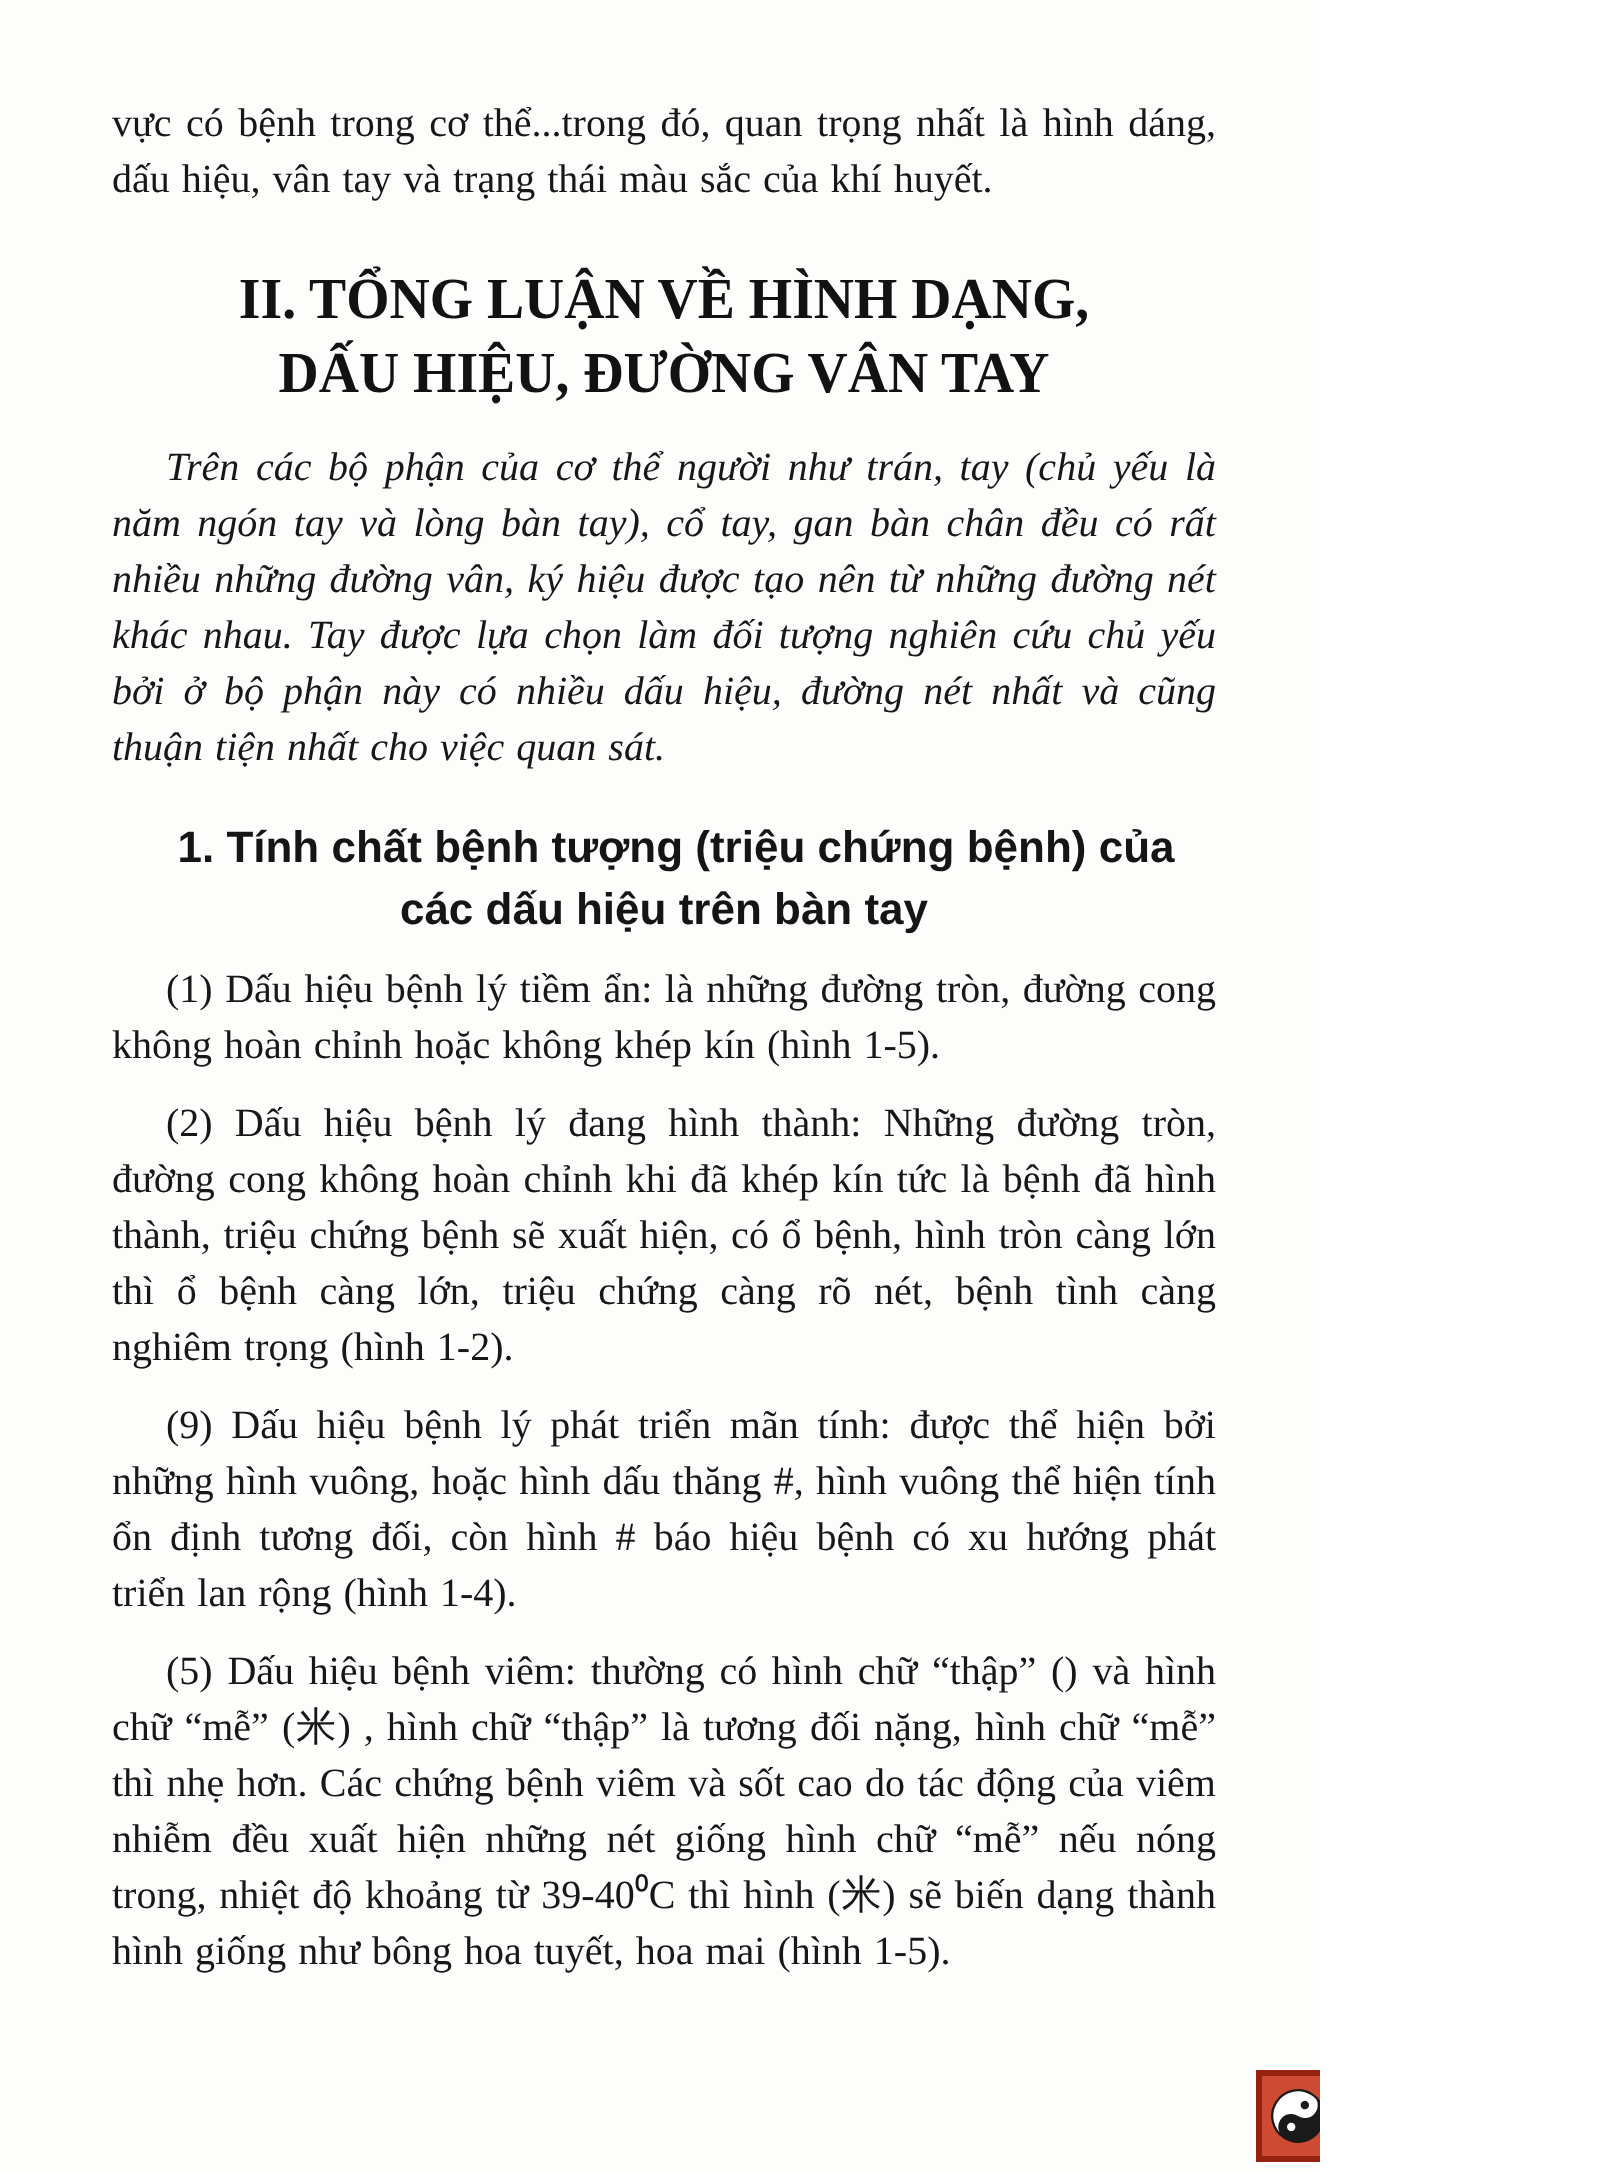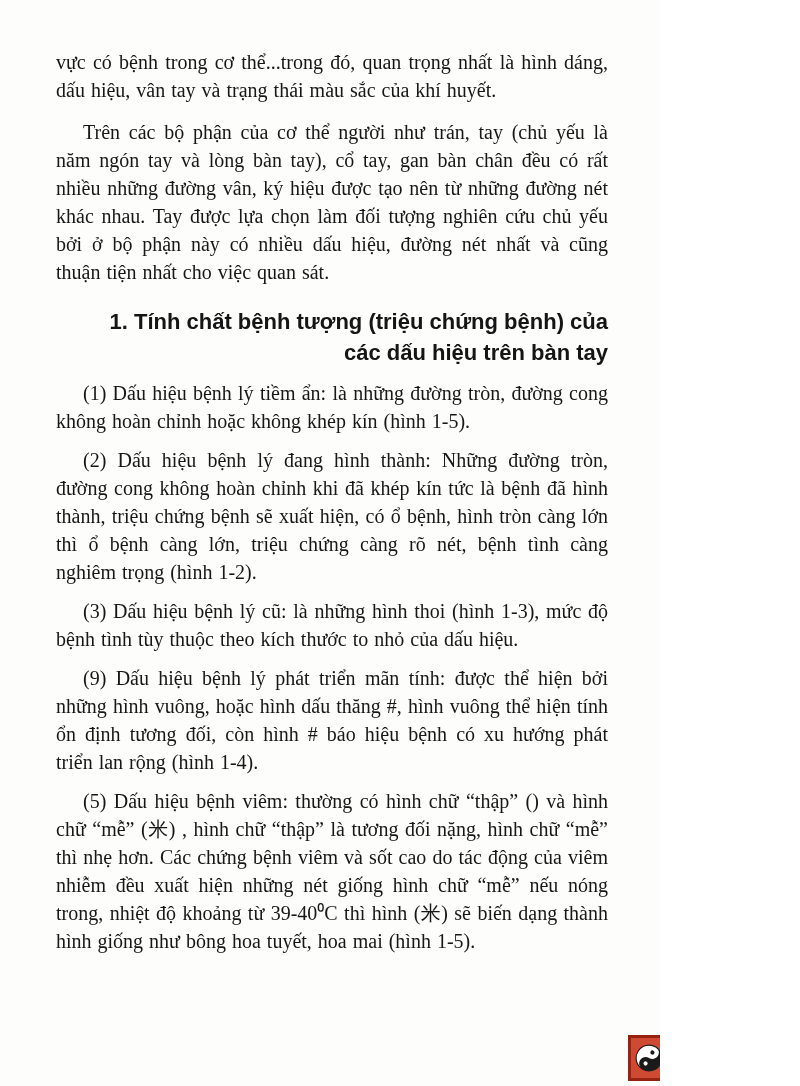--- a/index.html
+++ b/index.html
@@ -28,20 +28,21 @@
     word-spacing: 1px;
   }
 
   p.body.continuation {
     text-indent: 0;
     margin-top: 0;
   }
 
   p.body.intro {
     margin-top: 14px;
+    font-style: italic;
   }
 
   h2.main-heading {
     font-family: "Liberation Serif", serif;
     font-size: 29px;
     line-height: 37px;
     font-weight: bold;
     text-align: center;
     margin: 28px 0 14px 0;
     letter-spacing: 0px;
@@ -50,21 +51,21 @@
   h2.main-heading .hline { display: block; transform: scaleX(0.96); }
 
   h3.sub-heading {
     font-family: "Liberation Sans", sans-serif;
     font-size: 22px;
     line-height: 31px;
     font-weight: 700;
     margin: 20px 0 0 0;
     text-indent: 12px;
     color: #151515;
-    text-align: right;
+    text-align: center;
   }
 
   
   .watermark {
     position: absolute;
     left: 628px;
     top: 1033px;
     width: 172px;
     height: 53px;
   }
@@ -107,28 +108,31 @@
   }
 </style>
 </head>
 <body>
 
 <div class="page">
   <div class="content">
 
     <p class="body continuation">vực có bệnh trong cơ thể...trong đó, quan trọng nhất là hình dáng, dấu hiệu, vân tay và trạng thái màu sắc của khí huyết.</p>
 
+    <h2 class="main-heading">
+      <span class="hline">II. TỔNG LUẬN VỀ HÌNH DẠNG,</span>
+      <span class="hline">DẤU HIỆU, ĐƯỜNG VÂN TAY</span>
+    </h2>
 
     <p class="body intro">Trên các bộ phận của cơ thể người như trán, tay (chủ yếu là năm ngón tay và lòng bàn tay), cổ tay, gan bàn chân đều có rất nhiều những đường vân, ký hiệu được tạo nên từ những đường nét khác nhau. Tay được lựa chọn làm đối tượng nghiên cứu chủ yếu bởi ở bộ phận này có nhiều dấu hiệu, đường nét nhất và cũng thuận tiện nhất cho việc quan sát.</p>
 
     <h3 class="sub-heading">1. Tính chất bệnh tượng (triệu chứng bệnh) của các dấu hiệu trên bàn tay</h3>
 
     <p class="body">(1) Dấu hiệu bệnh lý tiềm ẩn: là những đường tròn, đường cong không hoàn chỉnh hoặc không khép kín (hình 1-5).</p>
     <p class="body">(2) Dấu hiệu bệnh lý đang hình thành: Những đường tròn, đường cong không hoàn chỉnh khi đã khép kín tức là bệnh đã hình thành, triệu chứng bệnh sẽ xuất hiện, có ổ bệnh, hình tròn càng lớn thì ổ bệnh càng lớn, triệu chứng càng rõ nét, bệnh tình càng nghiêm trọng (hình 1-2).</p>
-    <p class="body">(3) Dấu hiệu bệnh lý cũ: là những hình thoi (hình 1-3), mức độ bệnh tình tùy thuộc theo kích thước to nhỏ của dấu hiệu.</p>
     <p class="body">(9) Dấu hiệu bệnh lý phát triển mãn tính: được thể hiện bởi những hình vuông, hoặc hình dấu thăng #, hình vuông thể hiện tính ổn định tương đối, còn hình # báo hiệu bệnh có xu hướng phát triển lan rộng (hình 1-4).</p>
     <p class="body">(5) Dấu hiệu bệnh viêm: thường có hình chữ “thập” () và hình chữ “mễ” (米) , hình chữ “thập” là tương đối nặng, hình chữ “mễ” thì nhẹ hơn. Các chứng bệnh viêm và sốt cao do tác động của viêm nhiễm đều xuất hiện những nét giống hình chữ “mễ” nếu nóng trong, nhiệt độ khoảng từ 39-40⁰C thì hình (米) sẽ biến dạng thành hình giống như bông hoa tuyết, hoa mai (hình 1-5).</p>
 
   </div>
 
   <div class="watermark">
     <span class="wm-pagenum">19</span>
     <span class="wm-logo-box">
       <span style="display:flex;">
         <svg width="28" height="28" viewBox="0 0 100 100" aria-hidden="true">

